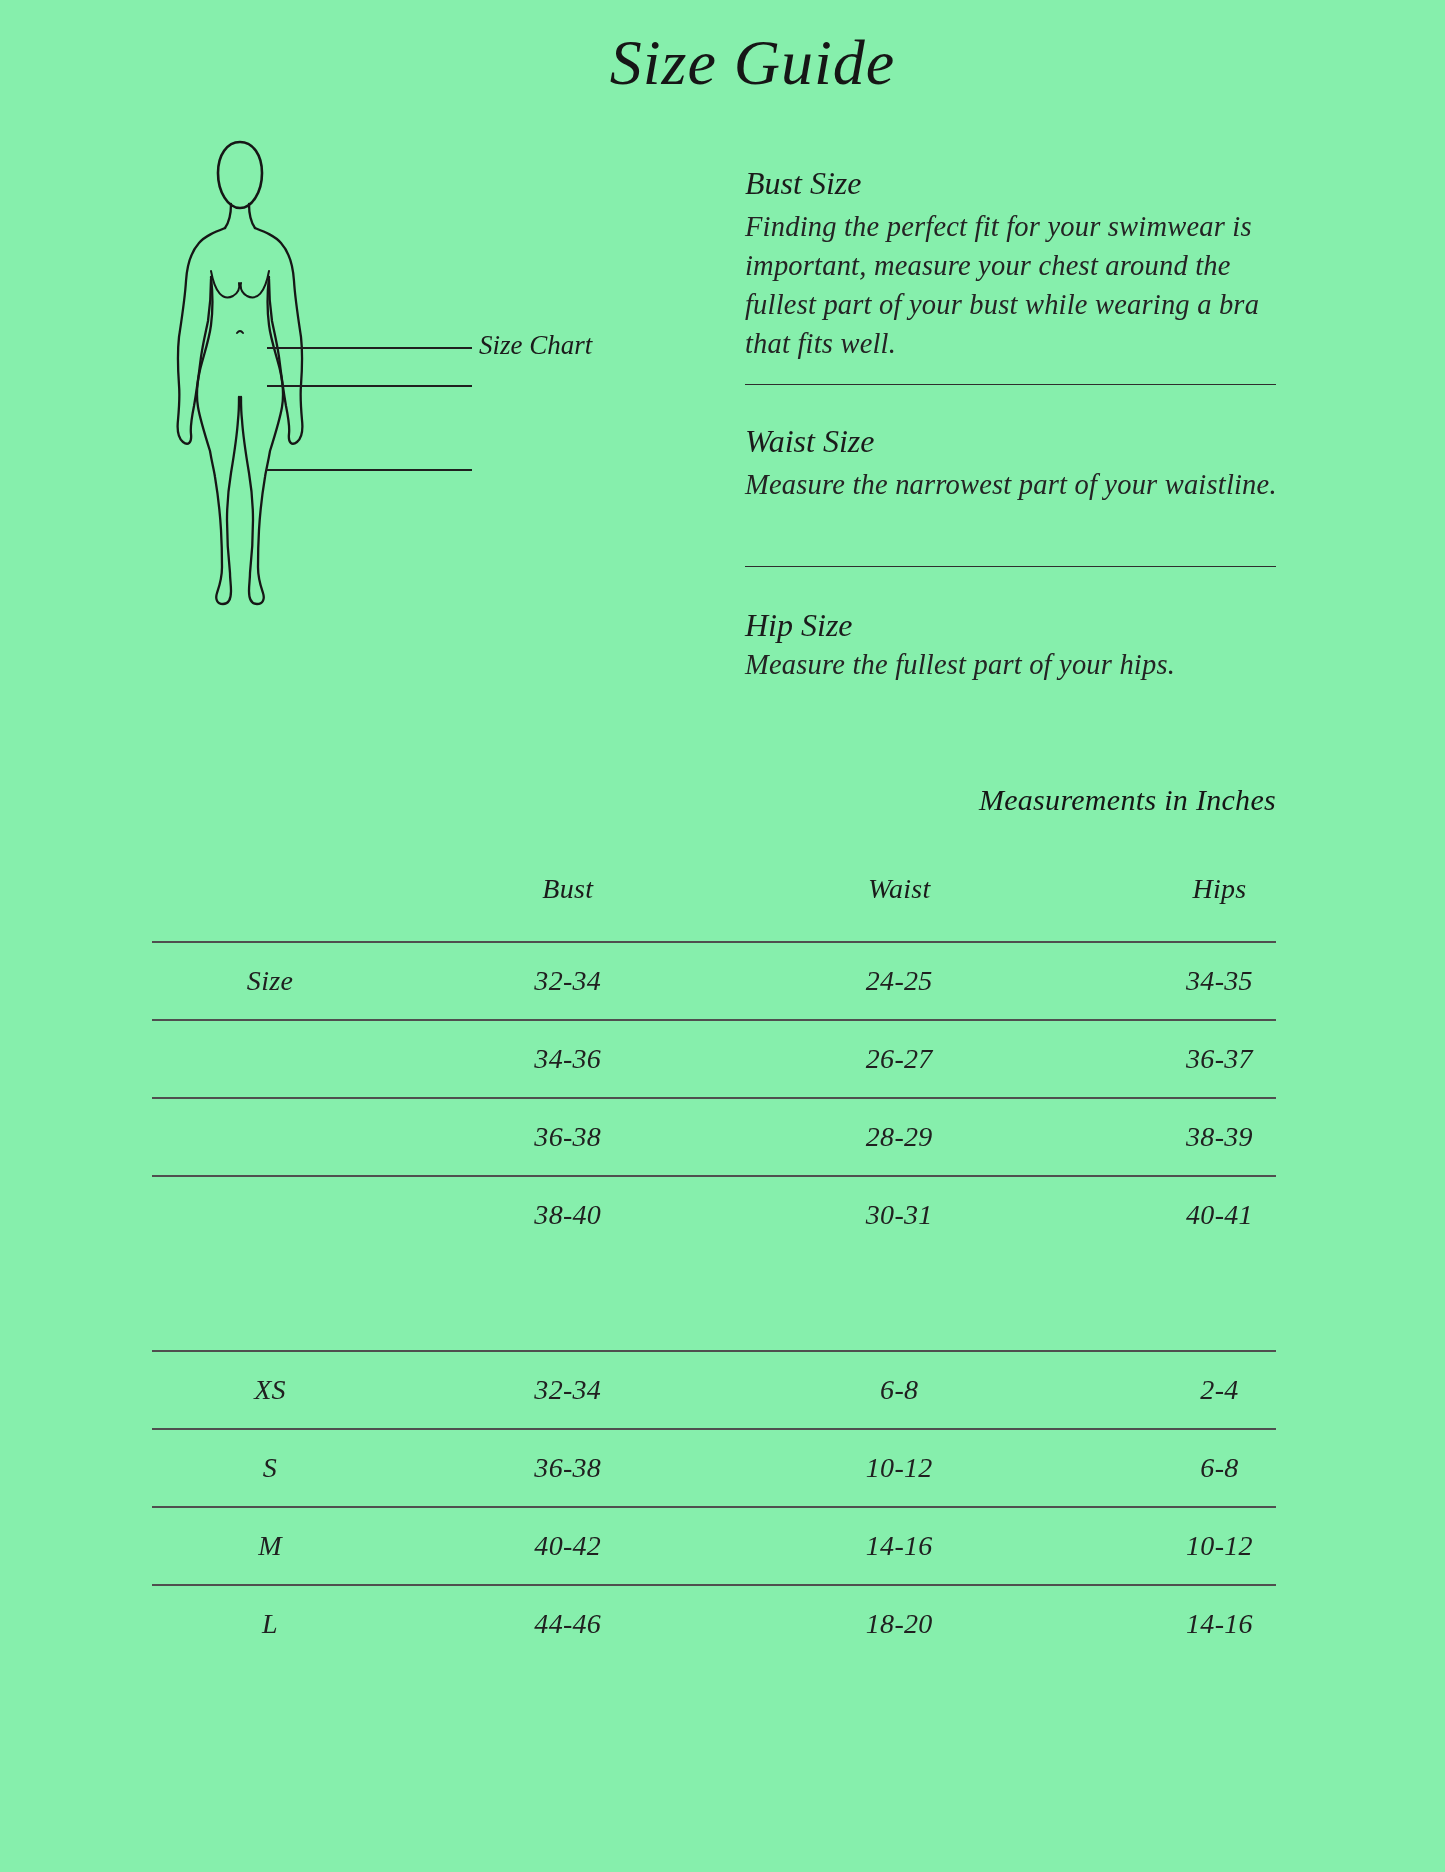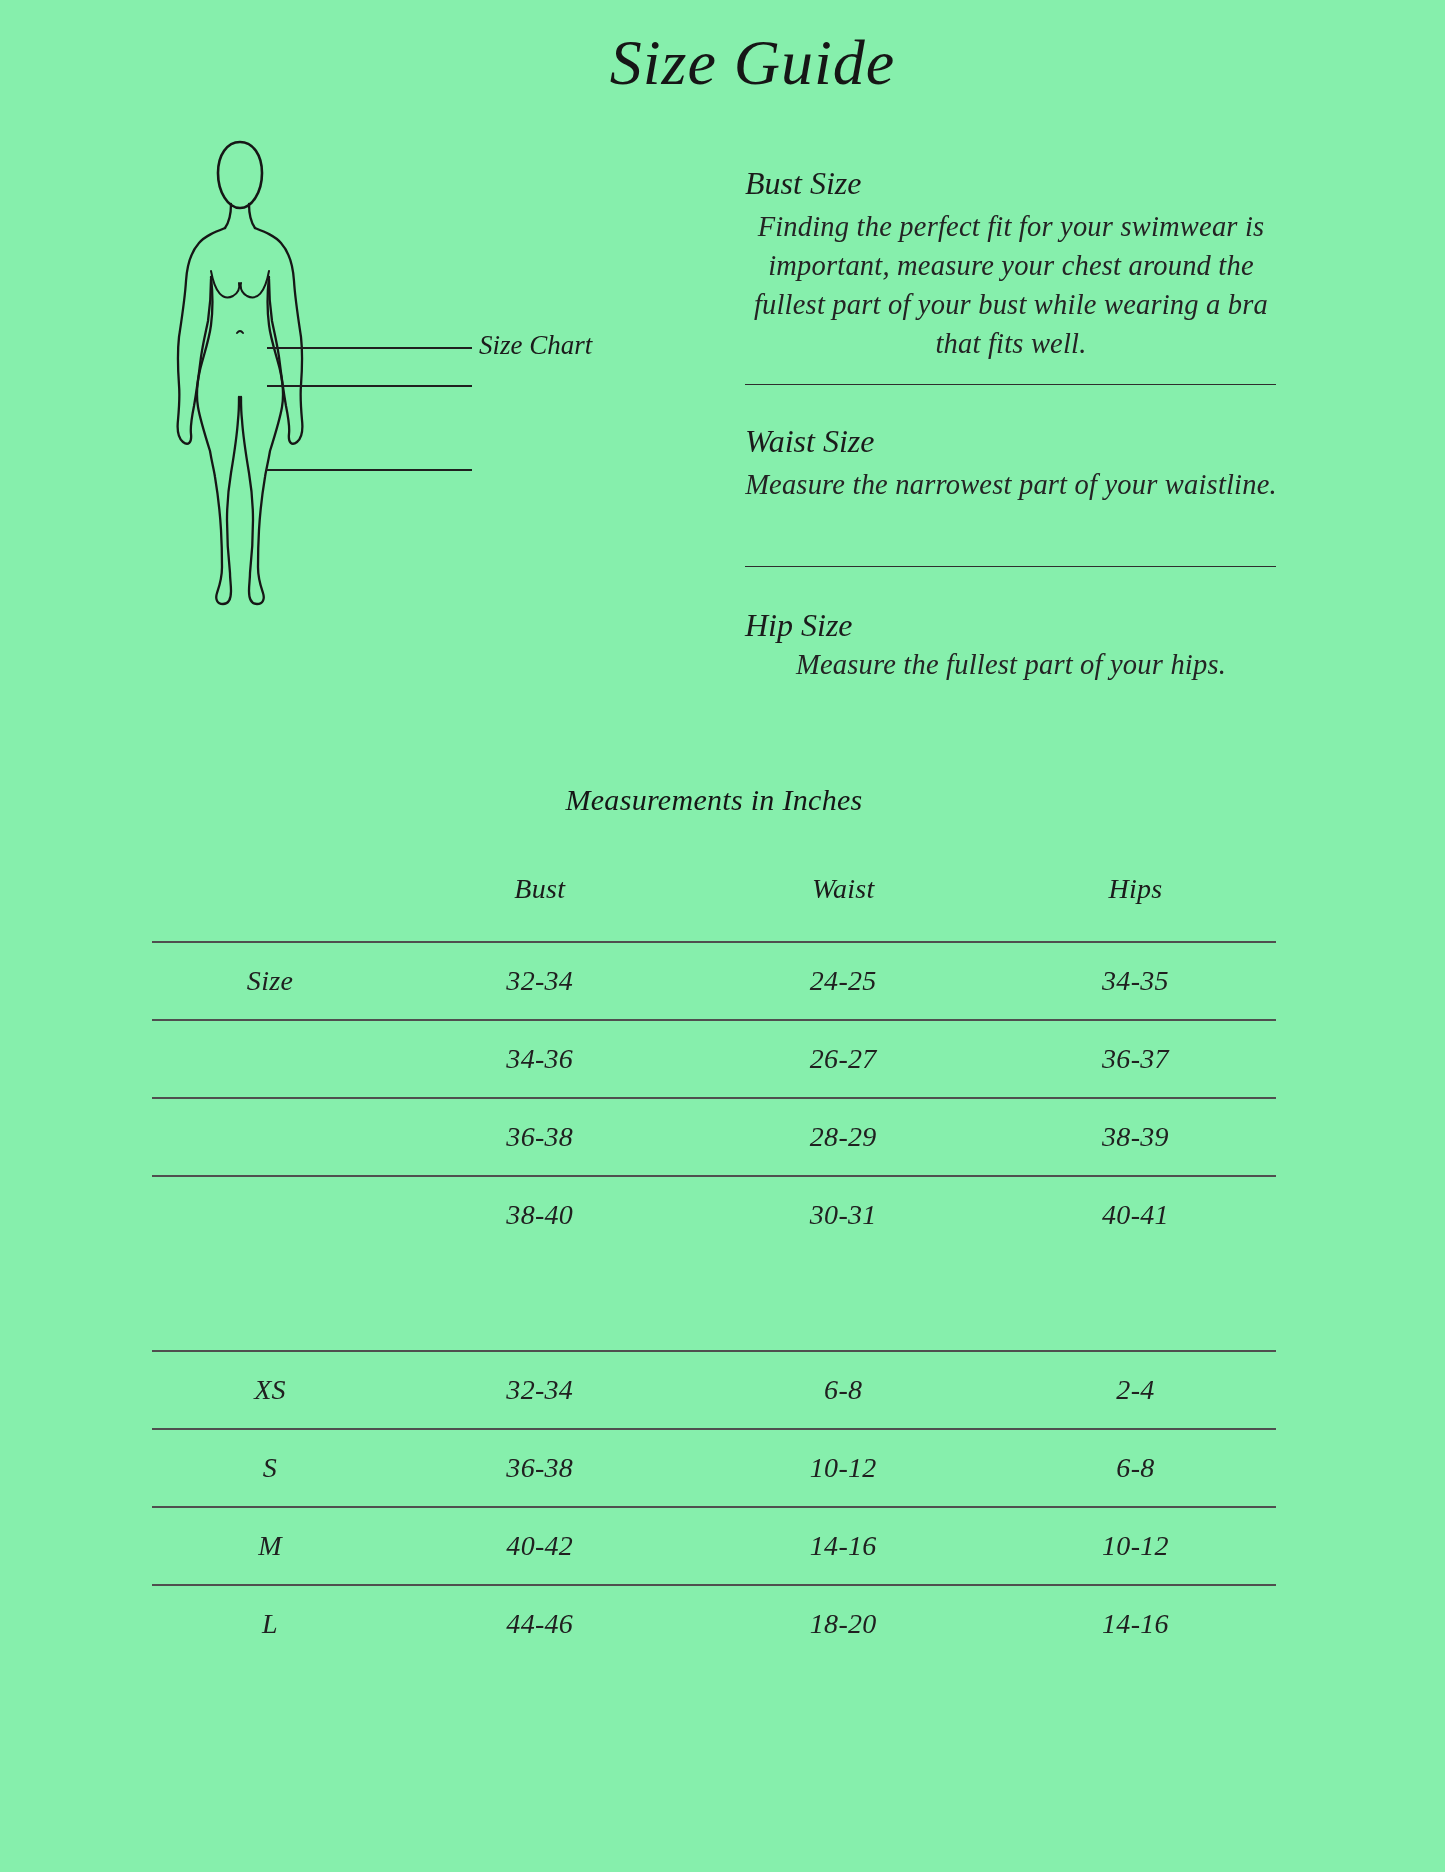--- a/index.html
+++ b/index.html
@@ -42,44 +42,44 @@
   
   .guide-col { position:absolute; left:745px; top:0; width:532px; }
   .guide-heading {
     position:absolute; left:0;
     font-size:32px; font-weight:400; color:#1b1b1b; white-space:nowrap;
   }
   .guide-body {
     position:absolute; left:0; width:532px;
     font-size:28.5px; line-height:39px; color:#242424;
     letter-spacing:0.2px;
-    text-align:center;
   }
   .h-bust  { top:165px; }  .p-bust  { top:207px; }
   .h-waist { top:423px; }  .p-waist { top:465px; }
   .h-hip   { top:607px; }  .p-hip   { top:645px; }
   .guide-divider {
     position:absolute; left:0; width:531px; height:0;
     border-top:1.5px solid #2e2e2e;
   }
   .div1 { top:384px; } .div2 { top:566px; }
 
   
   .size-table { position:absolute; left:152px; width:1124px; }
   .table-measurements { top:783px; }
   .table-numerical   { top:1350px; }
 
   .table-title {
-    text-align:center; font-size:30px; color:#161616;
+    text-align:right; font-size:30px; color:#161616;
     height:38px; letter-spacing:0.3px;
   }
   .col-header-row, .t-row {
     display:grid;
     grid-template-columns: 21% 27% 27% 25%;
     text-align:center;
+    gap:28px;
   }
   .col-header-row {
     margin-top:52px; height:68px;
     font-size:28px; align-items:start;
   }
   .t-row {
     height:78px;
     border-top:2px solid #4f4f4f;
     align-items:center;
     font-size:28px; color:#202020;

